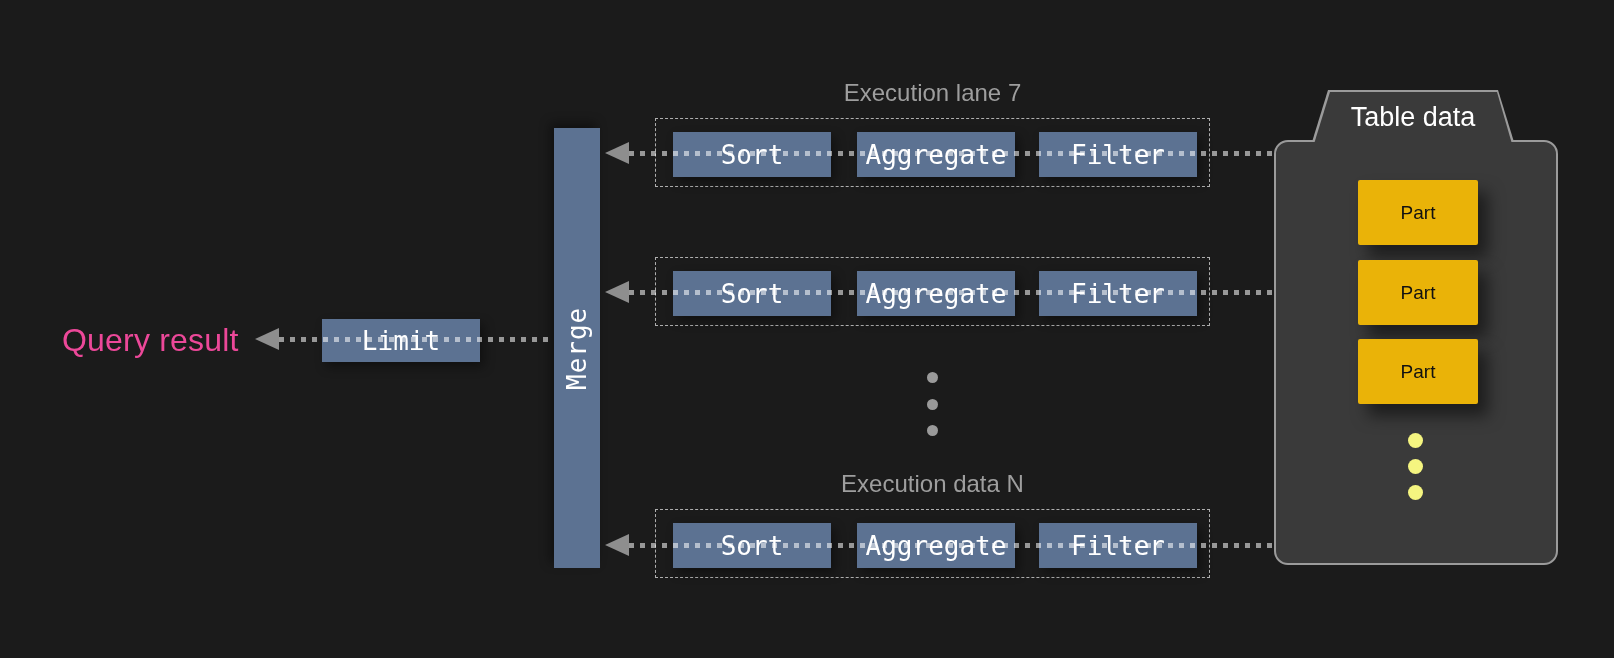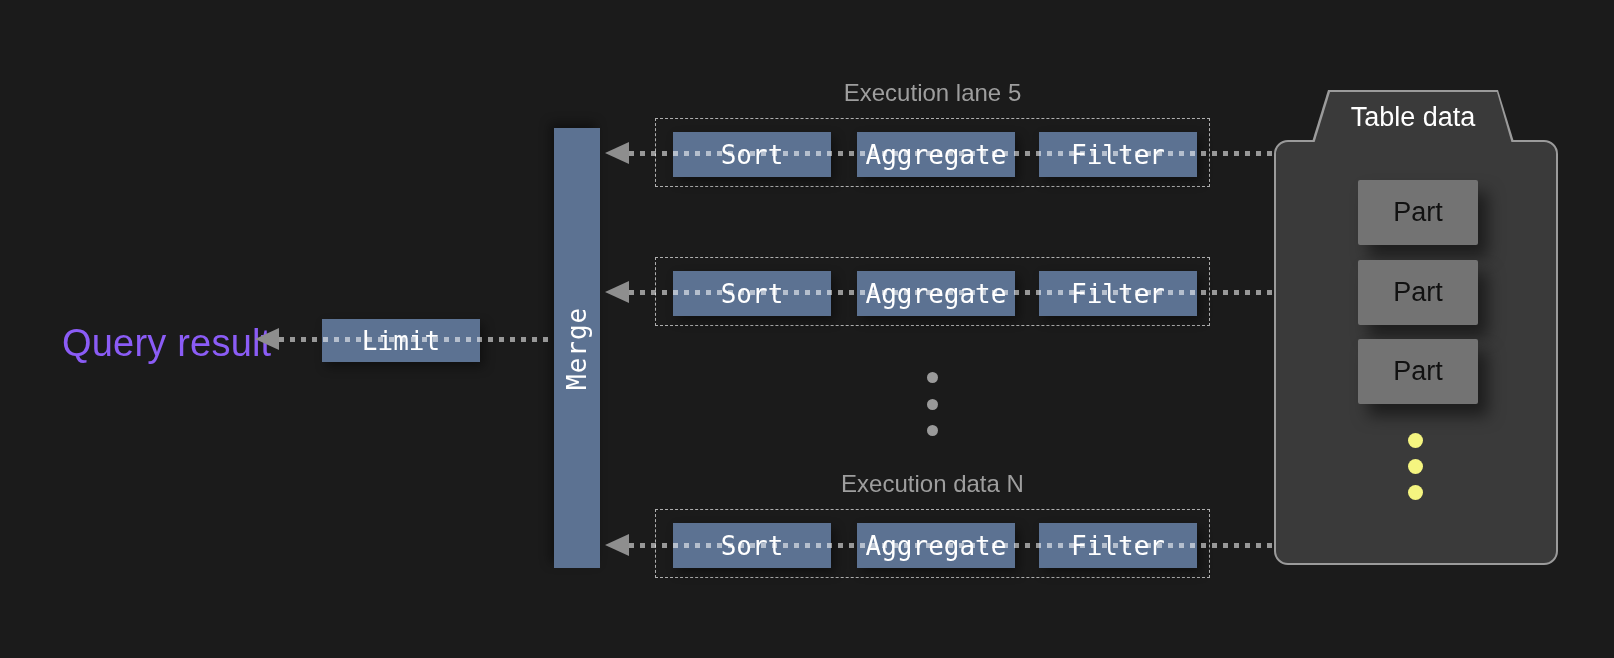--- a/index.html
+++ b/index.html
@@ -2,22 +2,22 @@
 <html><head>
 <meta charset="utf-8">
 <style>
   html,body{margin:0;padding:0;background:#1b1b1b;}
   .canvas{
     position:relative;width:1614px;height:658px;background:#1b1b1b;
     font-family:"Liberation Sans",sans-serif;overflow:hidden;
   }
   
   .query-result{
-    position:absolute;left:62px;top:322px;color:#8b5cf6;
-    font-size:38px;letter-spacing:.2px;
+    position:absolute;left:62px;top:322px;color:#ec4899;
+    font-size:32px;letter-spacing:.2px;
   }
   .lane-title{
     position:absolute;left:655px;width:555px;text-align:center;
     color:#9e9e9e;font-size:24px;
   }
   
   .node{
     position:absolute;background:#5c7292;color:#ffffff;
     display:flex;align-items:center;justify-content:center;
     font-family:"DejaVu Sans Mono","Liberation Mono",monospace;
@@ -71,21 +71,21 @@
   .tab-patch{
     position:absolute;left:1318px;top:139px;width:188px;height:5px;
     background:#3a3a3a;z-index:4;
   }
   .tab-label{
     position:absolute;left:1312px;top:102px;width:202px;text-align:center;
     color:#ffffff;font-size:27px;z-index:5;
   }
   .part{
     position:absolute;left:82px;width:120px;height:65px;
-    background:#737373;color:#111111;font-size:27px;
+    background:#eab308;color:#111111;font-size:19px;
     display:flex;align-items:center;justify-content:center;
     box-shadow:10px 12px 16px rgba(0,0,0,.5);border-radius:2px;
   }
 </style>
 </head>
 <body>
 
 <div class="canvas">
 
   <div class="query-result">Query result</div>
@@ -95,21 +95,21 @@
 
   <div class="node merge-bar">Merge</div>
 
   <div class="arrowhead" style="left:605px;top:142px;"></div>
   <div class="dotline" style="left:629px;top:151px;width:645px;"></div>
   <div class="arrowhead" style="left:605px;top:281px;"></div>
   <div class="dotline" style="left:629px;top:290px;width:645px;"></div>
   <div class="arrowhead" style="left:605px;top:534px;"></div>
   <div class="dotline" style="left:629px;top:543px;width:645px;"></div>
 
-  <div class="lane-title" style="top:79px;">Execution lane 5</div>
+  <div class="lane-title" style="top:79px;">Execution lane 7</div>
   <div class="lane" style="top:118px;">
     <div class="node op op-sort">Sort</div>
     <div class="node op op-aggregate">Aggregate</div>
     <div class="node op op-filter">Filter</div>
   </div>
 
   <div class="lane" style="top:257px;">
     <div class="node op op-sort">Sort</div>
     <div class="node op op-aggregate">Aggregate</div>
     <div class="node op op-filter">Filter</div>

